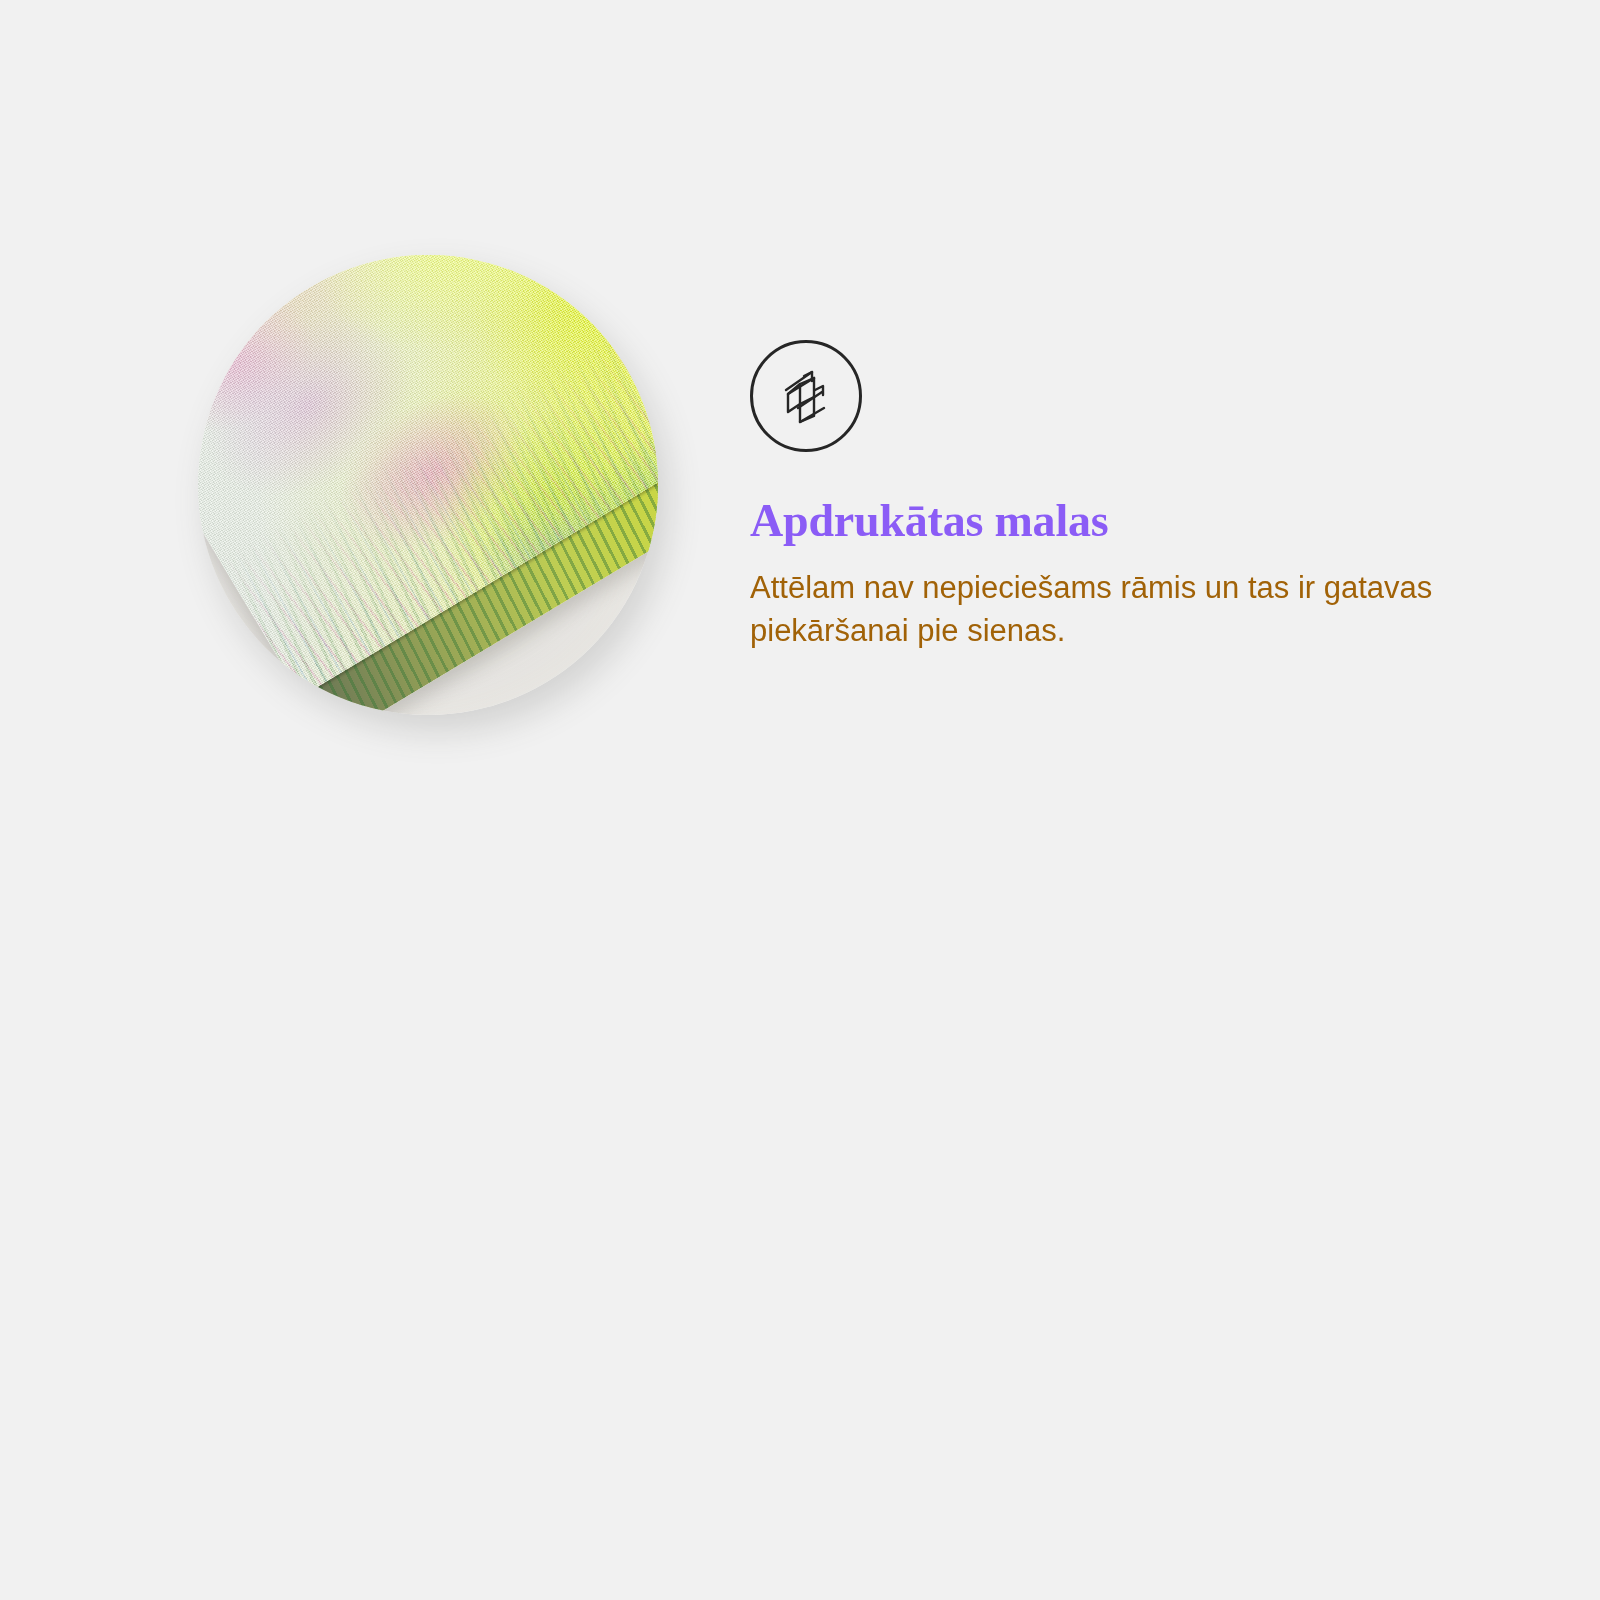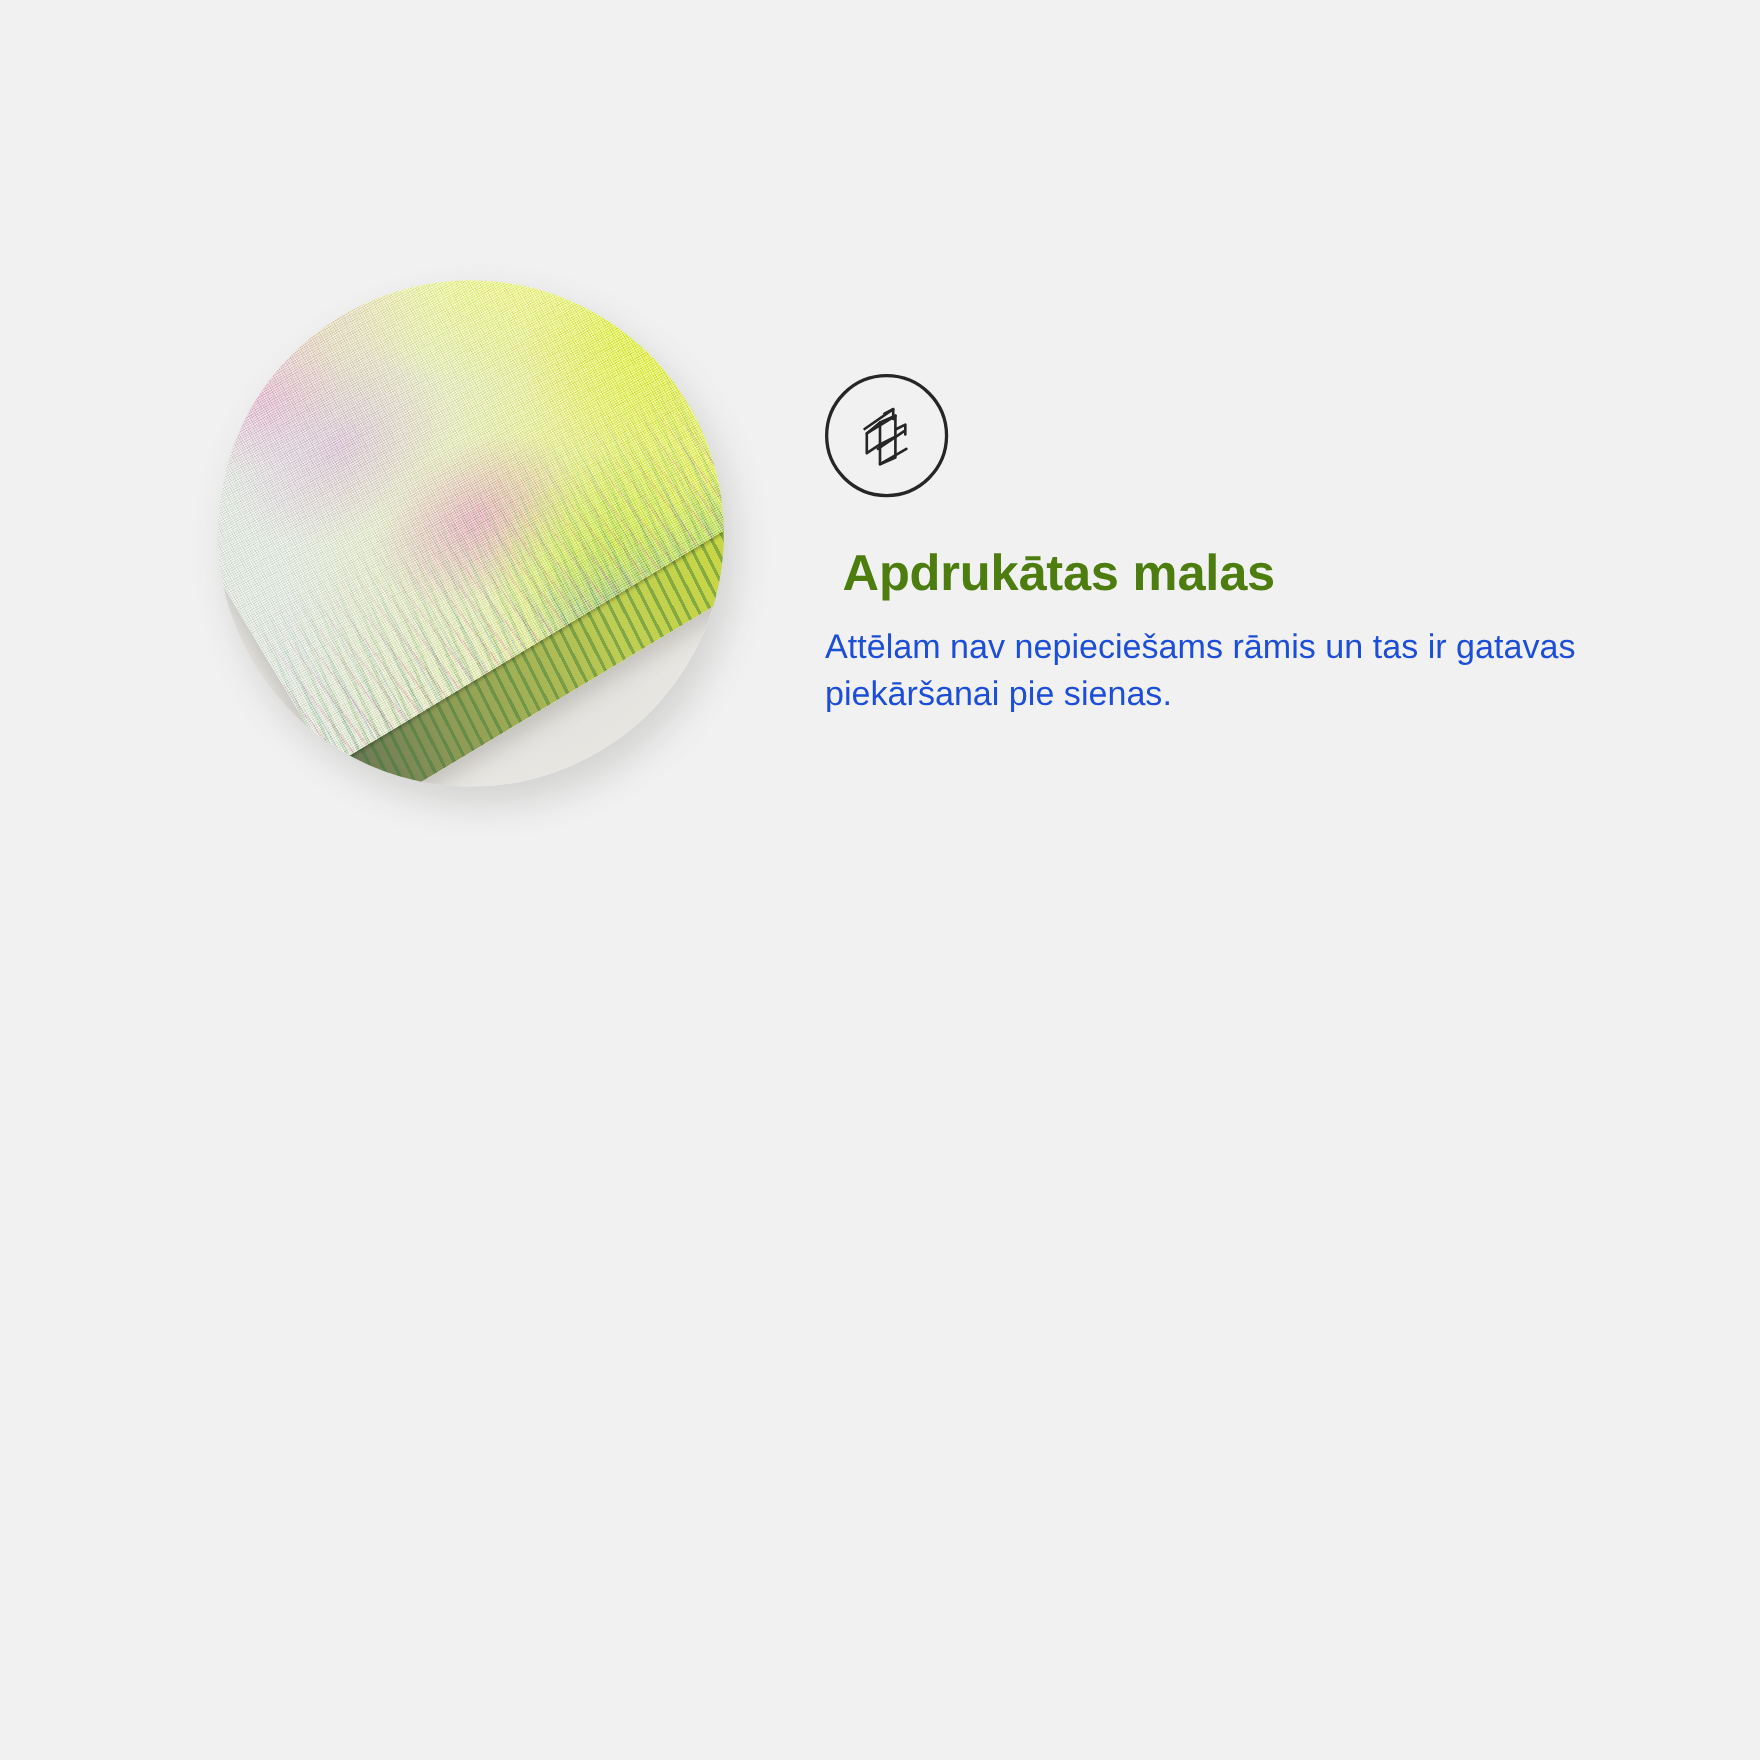--- a/index.html
+++ b/index.html
@@ -154,36 +154,37 @@
     border-radius: 50%;
     border: 3px solid #262626;
     box-sizing: border-box;
     display: flex;
     align-items: center;
     justify-content: center;
   }
   .badge svg { display: block; }
 
   .title {
-    margin: 16px;
+    margin: 0;
     padding: 0;
     font-size: 46px;
     font-weight: 700;
     line-height: 1.12;
-    color: #4d7c0f;
+    color: #8b5cf6;
     letter-spacing: -0.2px;
+    font-family: Liberation Serif, serif;
   }
   .title--edges { margin-top: 43px; }
 
   .body-text {
     margin: 0;
     padding: 0;
     font-size: 31px;
     line-height: 1.40;
-    color: #1d4ed8;
+    color: #a16207;
     max-width: 700px;
     font-weight: 400;
   }
   .body-text--edges { margin-top: 19px; max-width: 690px; }
 </style>
 </head>
 <body>
 
 <div class="page">
 

